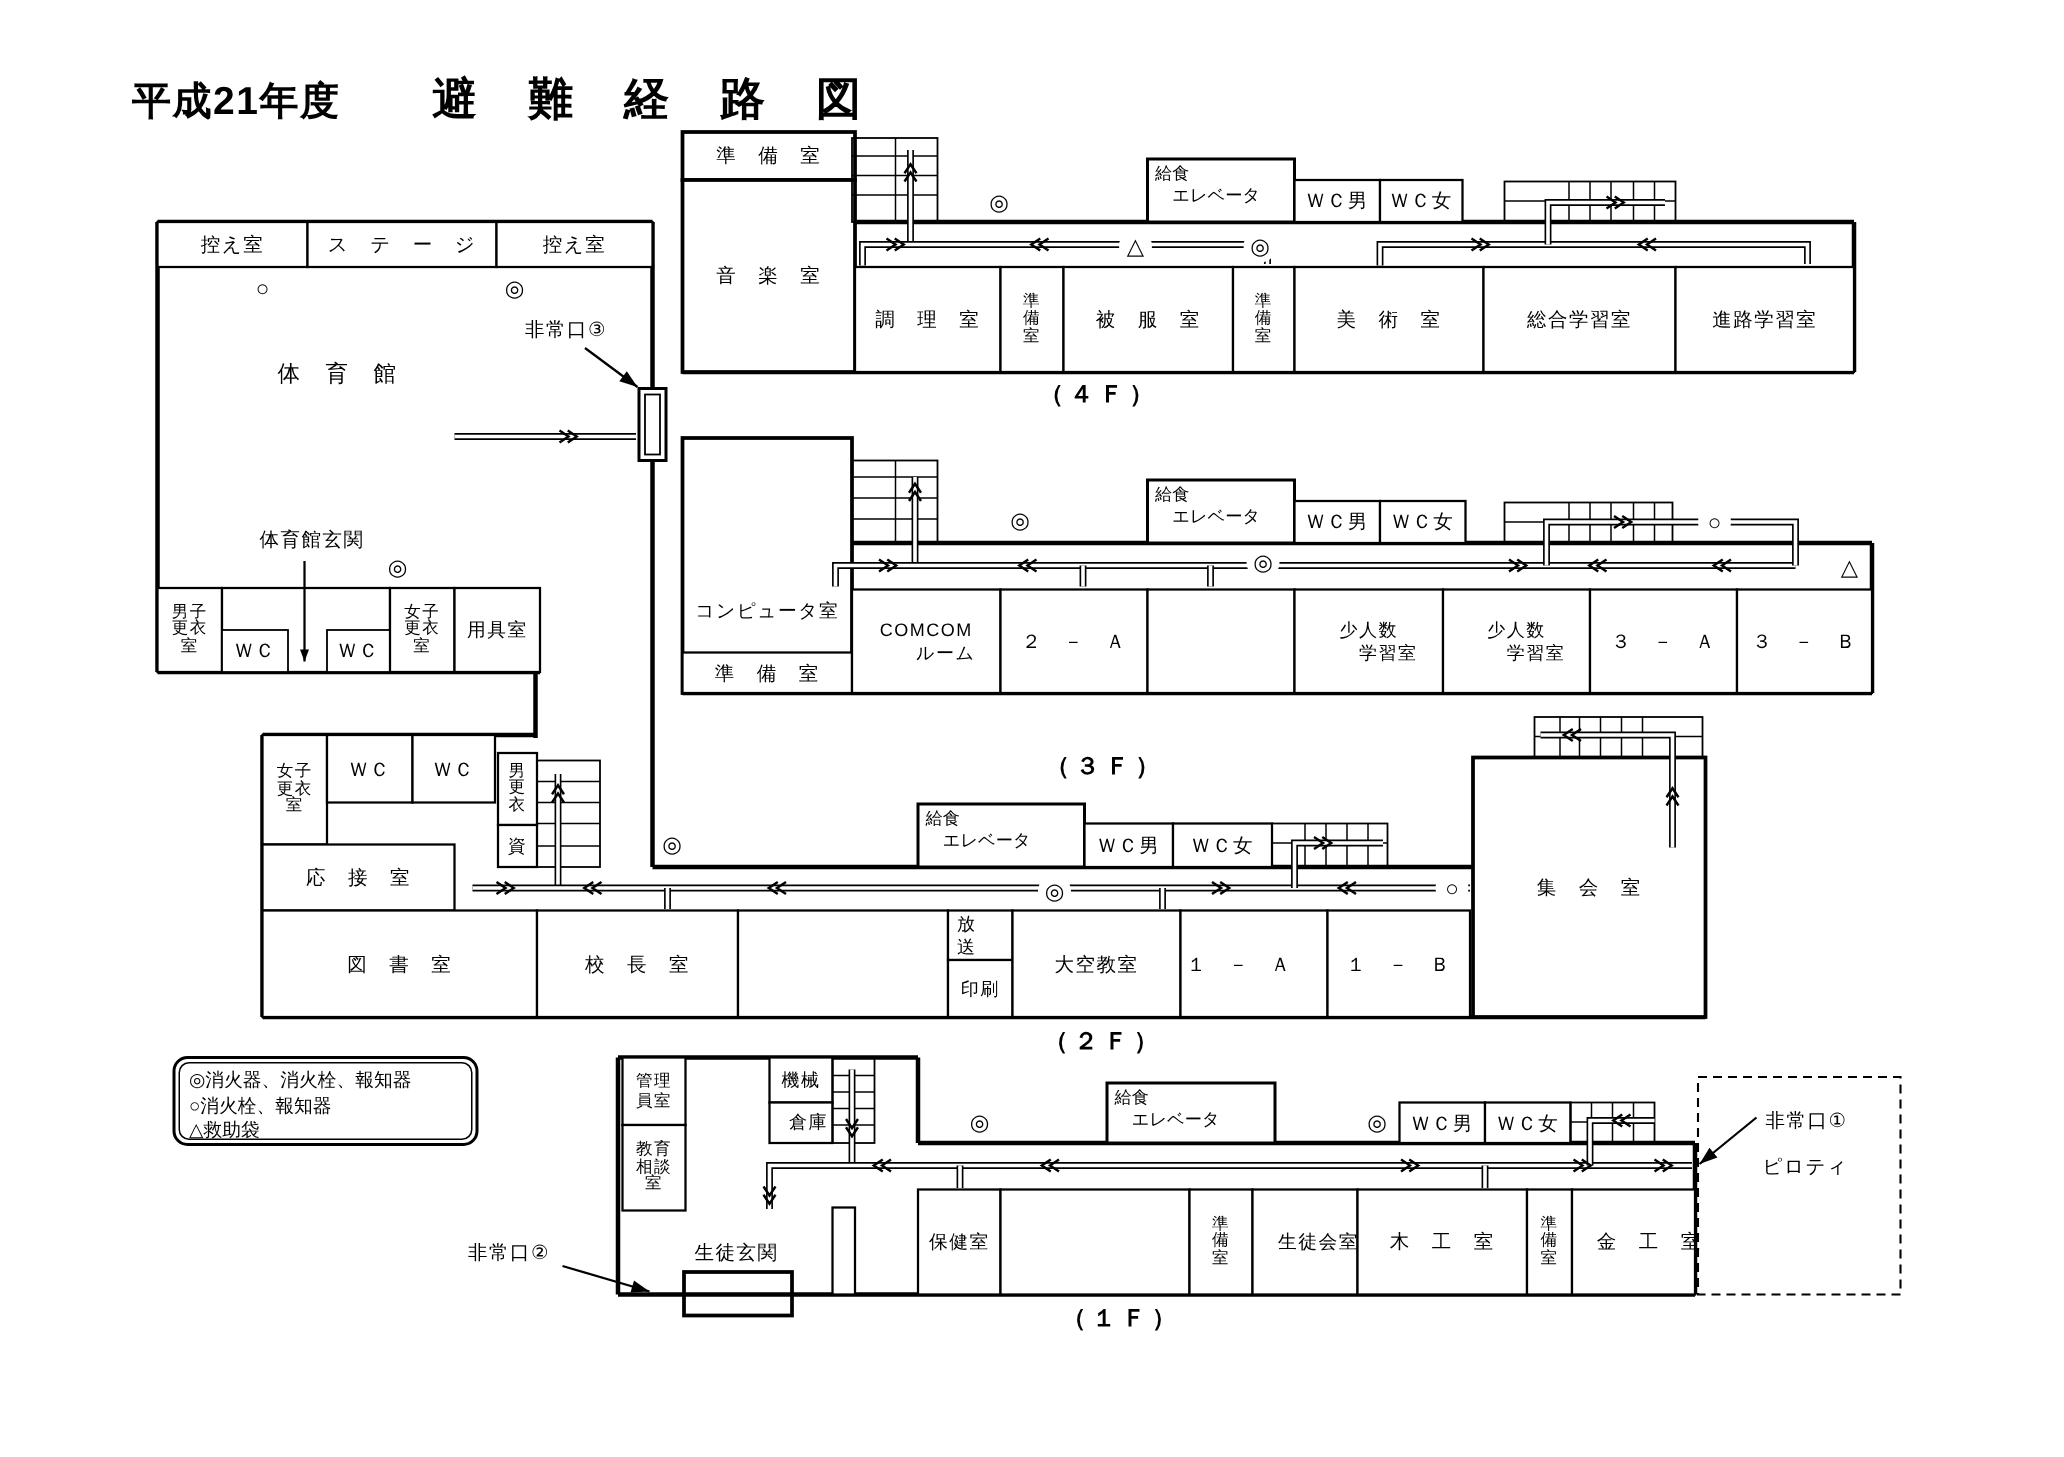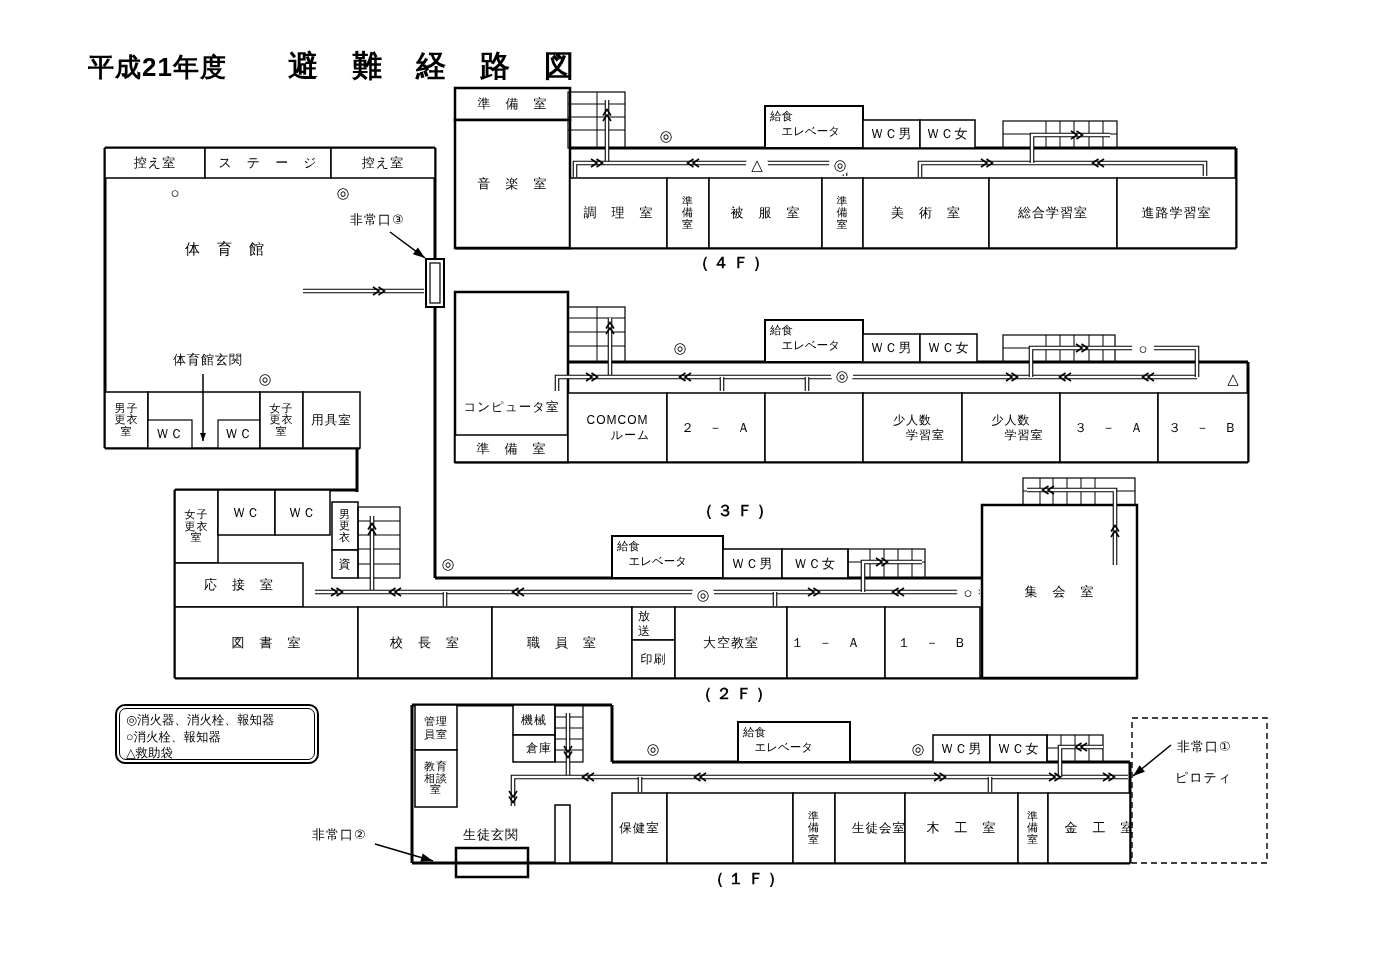--- a/index.html
+++ b/index.html
@@ -329,21 +329,20 @@
 室</div>
       <div class="lbl" style="left: 218px; top: 490px; width: 57px; height: 45px; font-size: 13px; line-height: 1.2;">ＷＣ</div>
       <div class="lbl" style="left: 275px; top: 490px; width: 55px; height: 45px; font-size: 13px; line-height: 1.2;">ＷＣ</div>
       <div class="lbl" style="left: 332px; top: 502px; width: 26px; height: 48px; font-size: 11px; line-height: 1.05;">男
 更
 衣</div>
       <div class="lbl" style="left: 332px; top: 550px; width: 26px; height: 28px; font-size: 12px; line-height: 1.2;">資</div>
       <div class="lbl" style="left: 175px; top: 563px; width: 128px; height: 44px; font-size: 13px; line-height: 1.2;">応　接　室</div>
       <div class="lbl" style="left: 175px; top: 607px; width: 183px; height: 71px; font-size: 13px; line-height: 1.2;">図　書　室</div>
       <div class="lbl" style="left: 358px; top: 607px; width: 134px; height: 71px; font-size: 13px; line-height: 1.2;">校　長　室</div>
-      <div class="lbl" style="left: 492px; top: 607px; width: 140px; height: 71px; font-size: 13px; line-height: 1.2;">職　員　室</div>
       <div class="lbl" style="left: 632px; top: 607px; width: 25px; height: 33px; font-size: 12px; line-height: 1.2;">放送</div>
       <div class="lbl" style="left: 632px; top: 640px; width: 43px; height: 38px; font-size: 12px; line-height: 1.2;">印刷</div>
       <div class="lbl" style="left: 675px; top: 607px; width: 112px; height: 71px; font-size: 13px; line-height: 1.2;">大空教室</div>
       <div class="lbl" style="left: 787px; top: 607px; width: 78px; height: 71px; font-size: 13px; line-height: 1.2;">１　－　Ａ</div>
       <div class="lbl" style="left: 885px; top: 607px; width: 95px; height: 71px; font-size: 13px; line-height: 1.2;">１　－　Ｂ</div>
       <div class="lbl left" style="left: 612px; top: 536px; width: 111px; height: 42px; font-size: 11.5px; line-height: 1.3;">給食
 　エレベータ</div>
       <div class="lbl" style="left: 723px; top: 549px; width: 59px; height: 29px; font-size: 13px; line-height: 1.2;">ＷＣ男</div>
       <div class="lbl" style="left: 782px; top: 549px; width: 66px; height: 29px; font-size: 13px; line-height: 1.2;">ＷＣ女</div>
       <div class="lbl" style="left: 982px; top: 505px; width: 155px; height: 173px; font-size: 13px; line-height: 1.2;">集　会　室</div>

